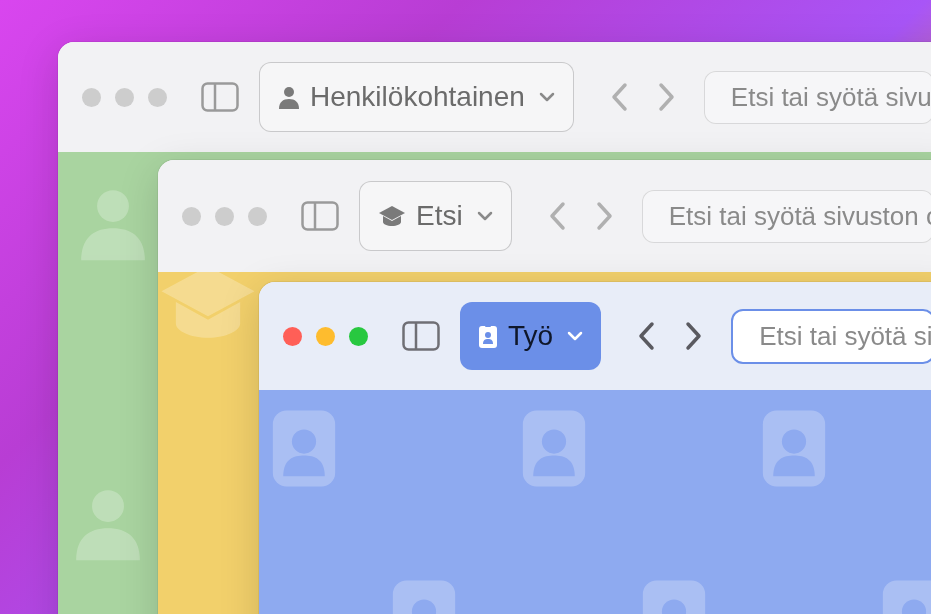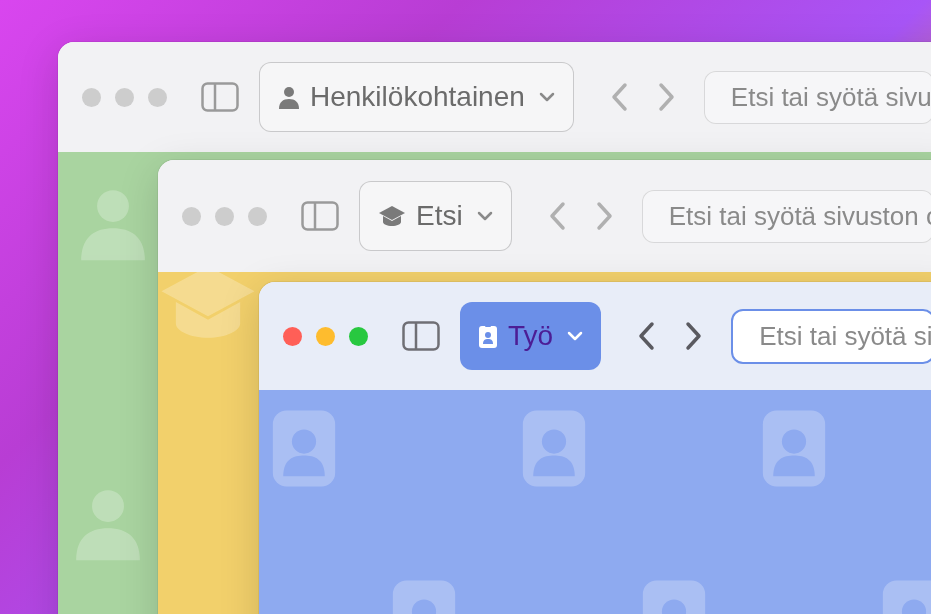--- a/index.html
+++ b/index.html
@@ -60,21 +60,21 @@
       font-weight: 500;
       cursor: pointer;
     }
     .profile-pill.gray-outline {
       border: 1.5px solid rgba(0,0,0,0.18);
       color: #6b6b6b;
       background: rgba(255,255,255,0.3);
     }
     .profile-pill.blue-solid {
       background: #6b8fe8;
-      color: #4c1d95;
+      color: #0f172a;
       border: none;
     }
     .profile-pill .chev { margin-left: 4px; }
 
     .nav-arrows {
       display: flex;
       gap: 30px;
       margin-left: 18px;
       margin-right: 10px;
       color: #9a9a9a;

